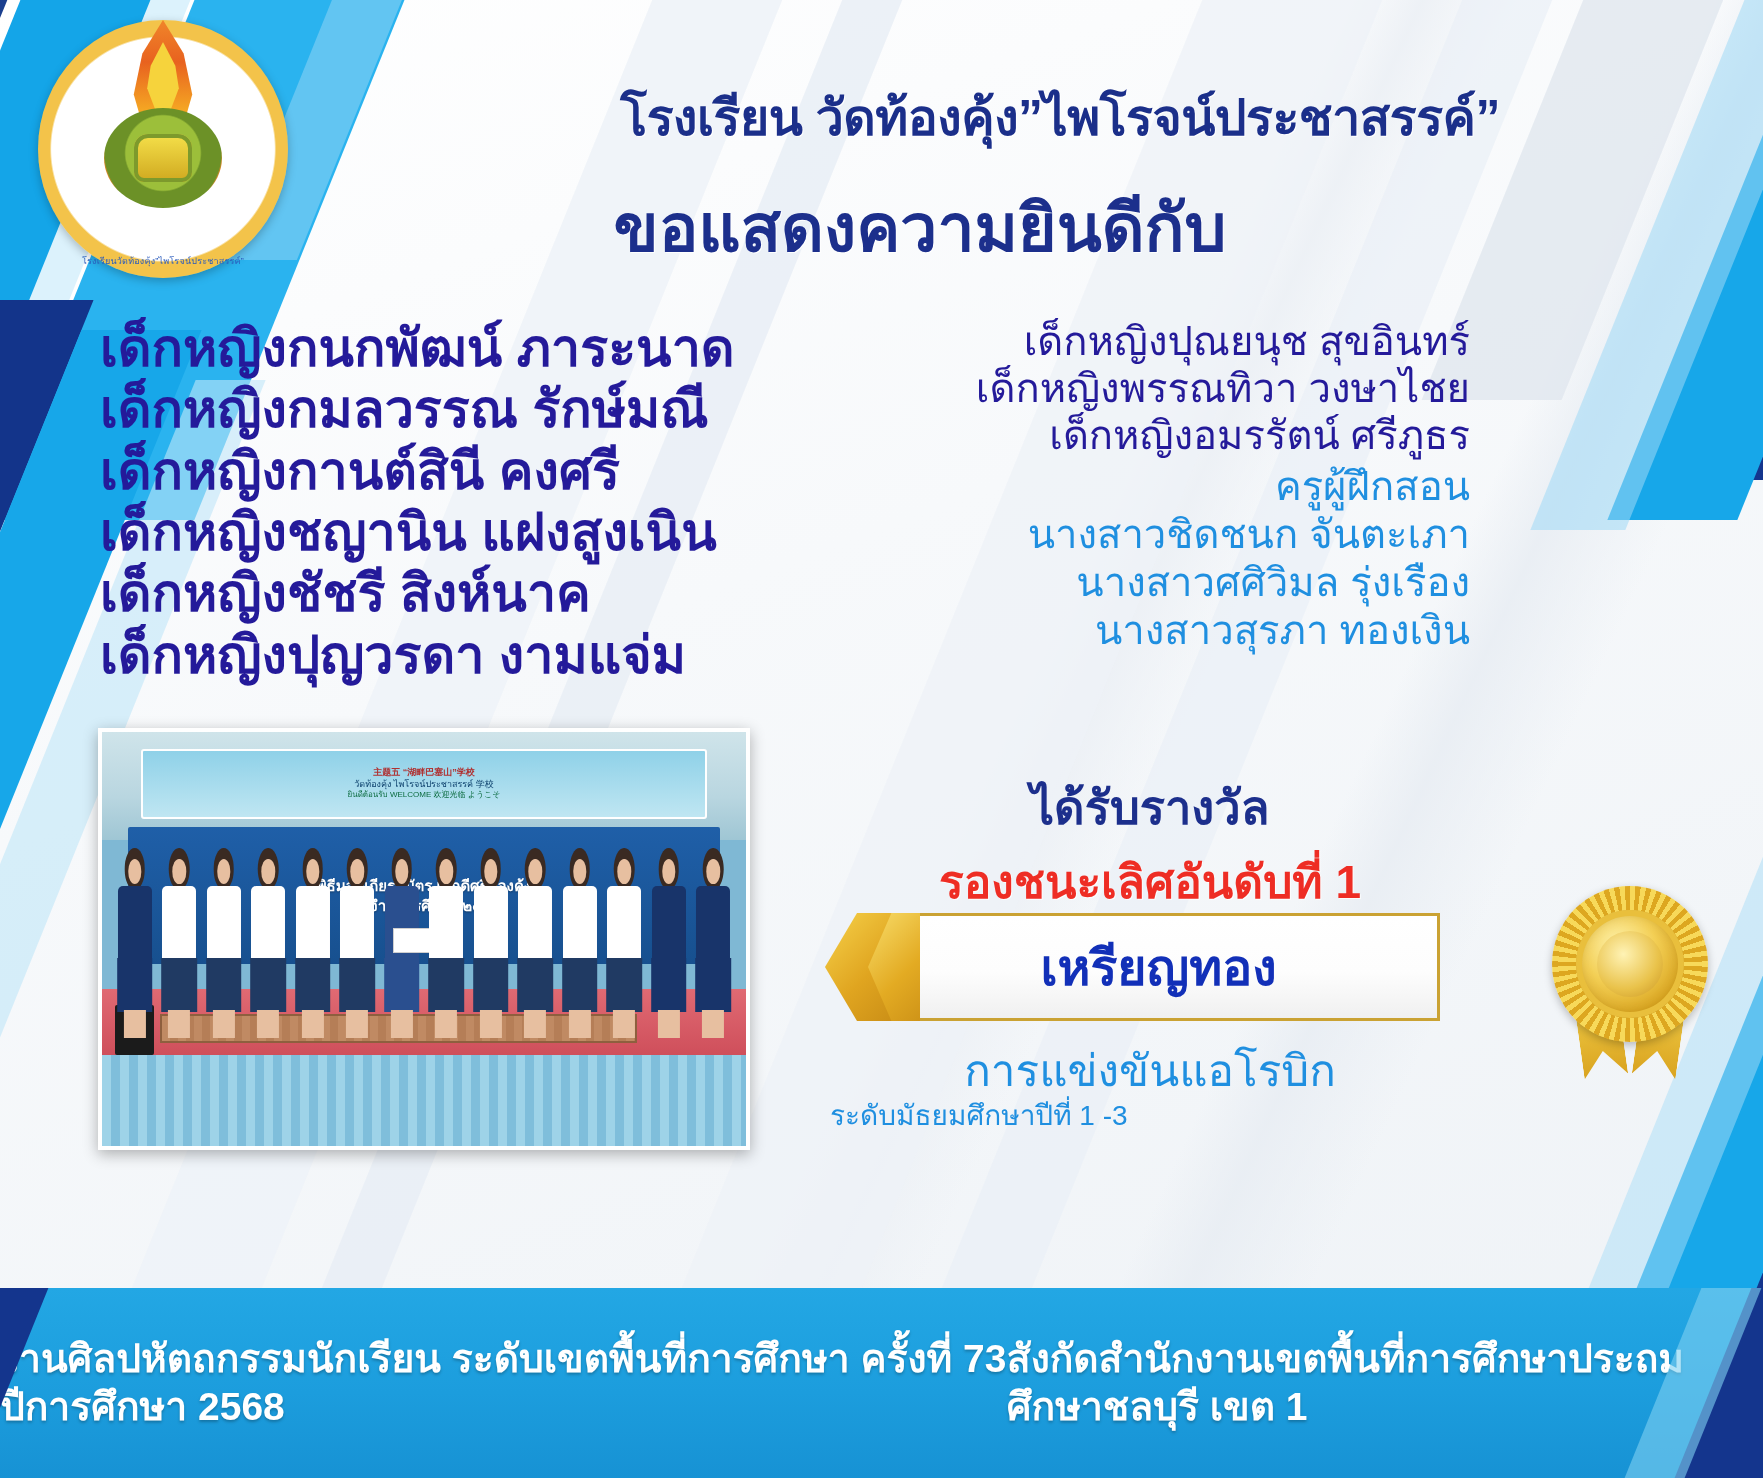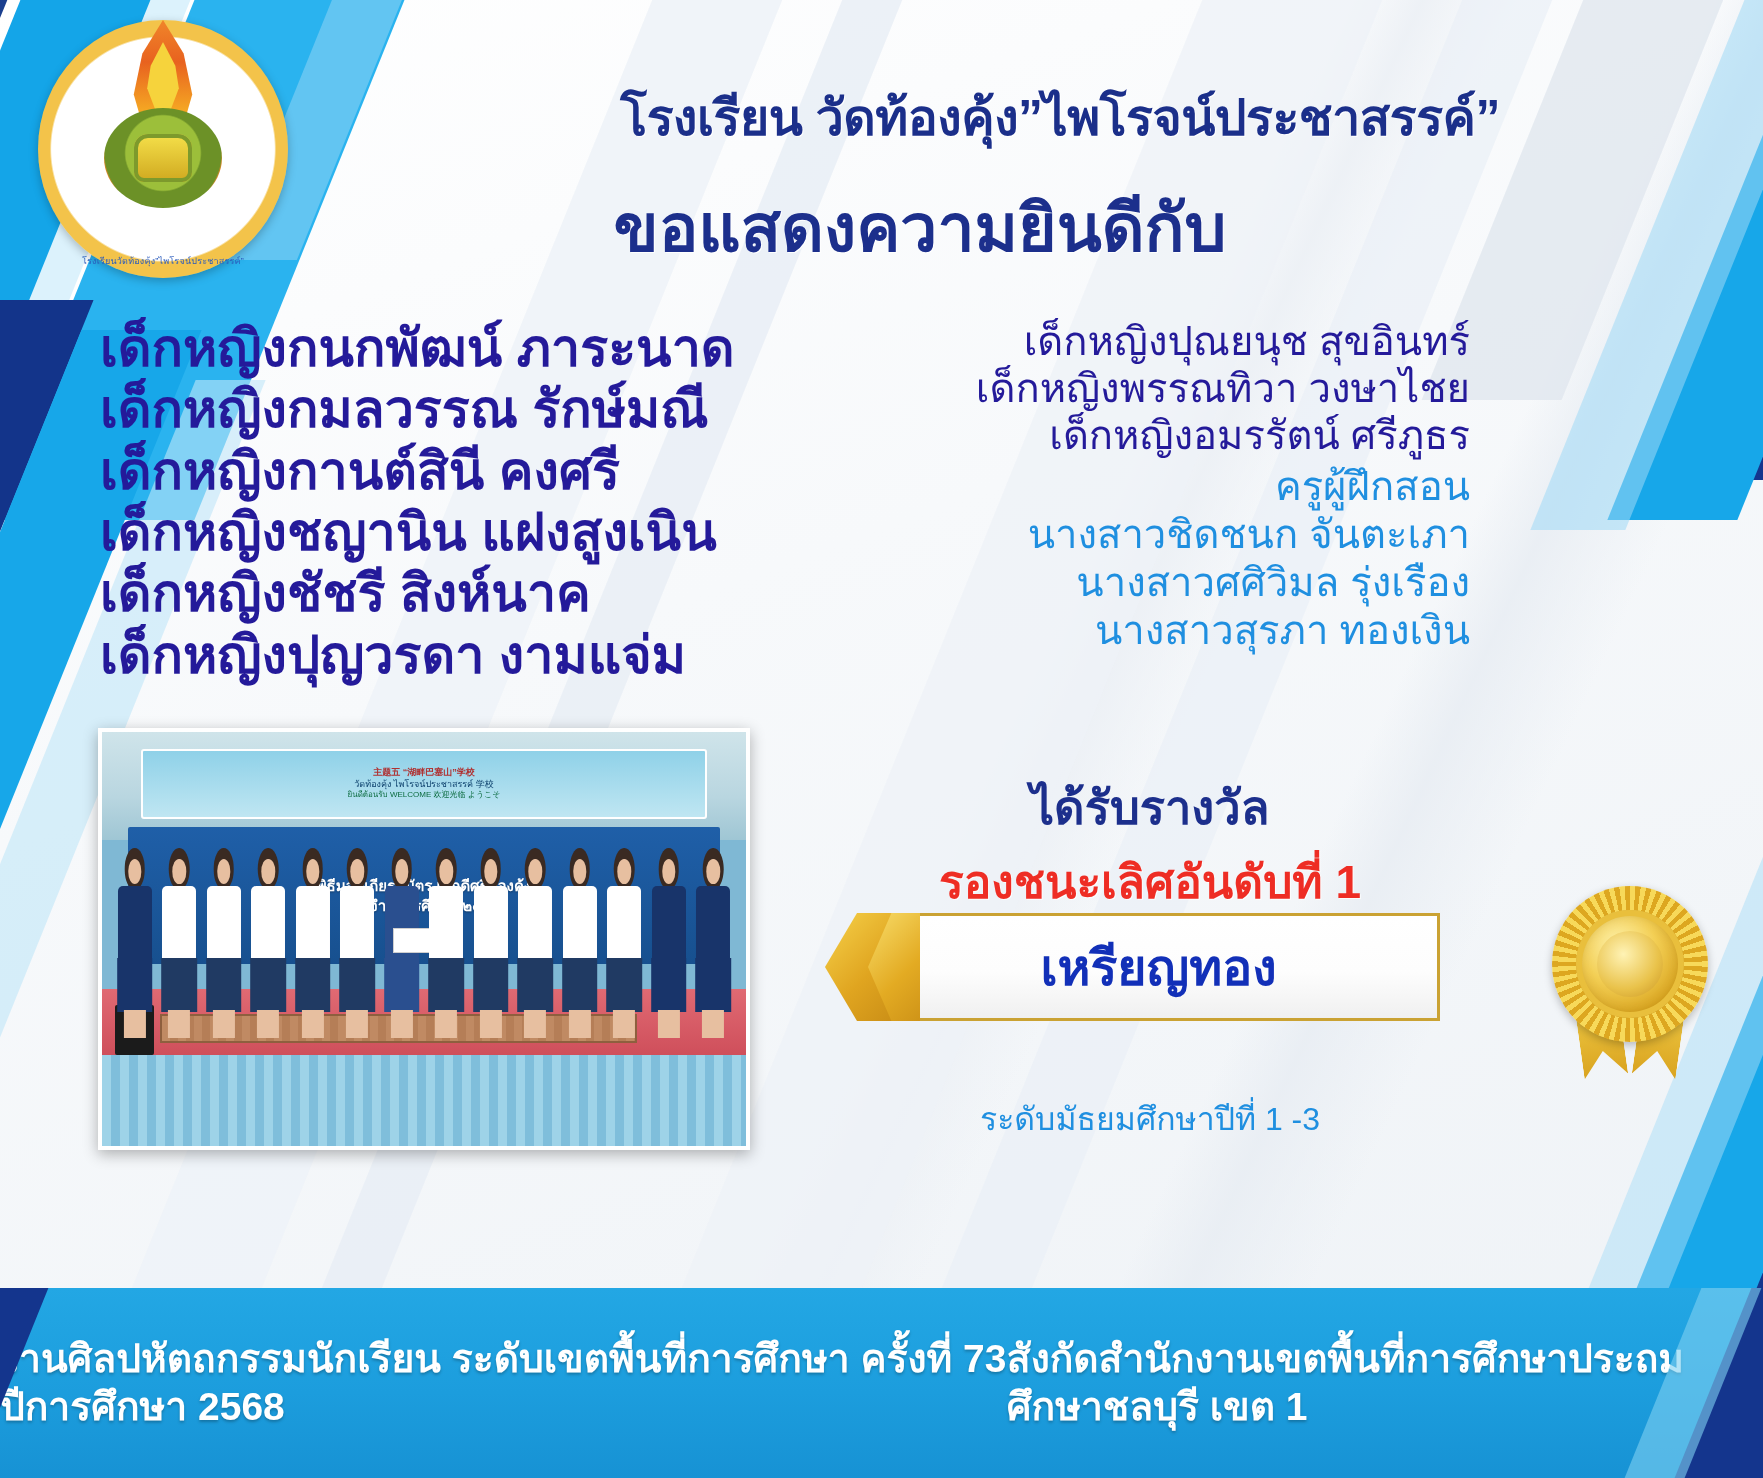--- a/index.html
+++ b/index.html
@@ -271,22 +271,22 @@
   .medal-inner{
     width:66px; height:66px; border-radius:50%;
     background:radial-gradient(circle at 40% 35%,#fff3b5,#e9c24a 60%,#c9931f 100%);
   }
 
   .comp-1{
     position:absolute; left:830px; top:1035px; width:640px; text-align:center;
     font-size:44px; color:#1f8fe0; font-weight:400;
   }
   .comp-2{
-    position:absolute; left:830px; top:1093px; width:640px; text-align:center;
-    font-size:32px; color:#1f8fe0; font-weight:400;
+    position:absolute; left:830px; top:1093px; width:640px; text-align:left;
+    font-size:28px; color:#1f8fe0; font-weight:400;
   }
 
   
   .footer{
     position:absolute; left:0; bottom:0; width:100%; height:190px;
     background:linear-gradient(180deg,#23a7e4 0%,#1c9ddd 55%,#1792d4 100%);
     display:flex; align-items:center; justify-content:center;
   }
   .footer .f1{
     font-size:39px; font-weight:700; color:#ffffff; line-height:1.22;
@@ -502,20 +502,21 @@
       <div class="tail l"></div>
       <div class="tail r"></div>
     </div>
     <div class="medal-rosette">
       <div class="medal-disc">
         <div class="medal-inner"></div>
       </div>
     </div>
   </div>
 
+  <div class="comp-1">การแข่งขันแอโรบิก</div>
   <div class="comp-2">ระดับมัธยมศึกษาปีที่ 1 -3</div>
 
   <div class="footer">
     <div class="f-stripe f-left-navy"></div>
     <div class="f-stripe f-navy"></div>
     <div class="f-stripe f-cyan"></div>
     <div class="f1">งานศิลปหัตถกรรมนักเรียน ระดับเขตพื้นที่การศึกษา ครั้งที่ 73 ปีการศึกษา 2568</div>
     <div class="f2">สังกัดสำนักงานเขตพื้นที่การศึกษาประถมศึกษาชลบุรี เขต 1</div>
   </div>
 

